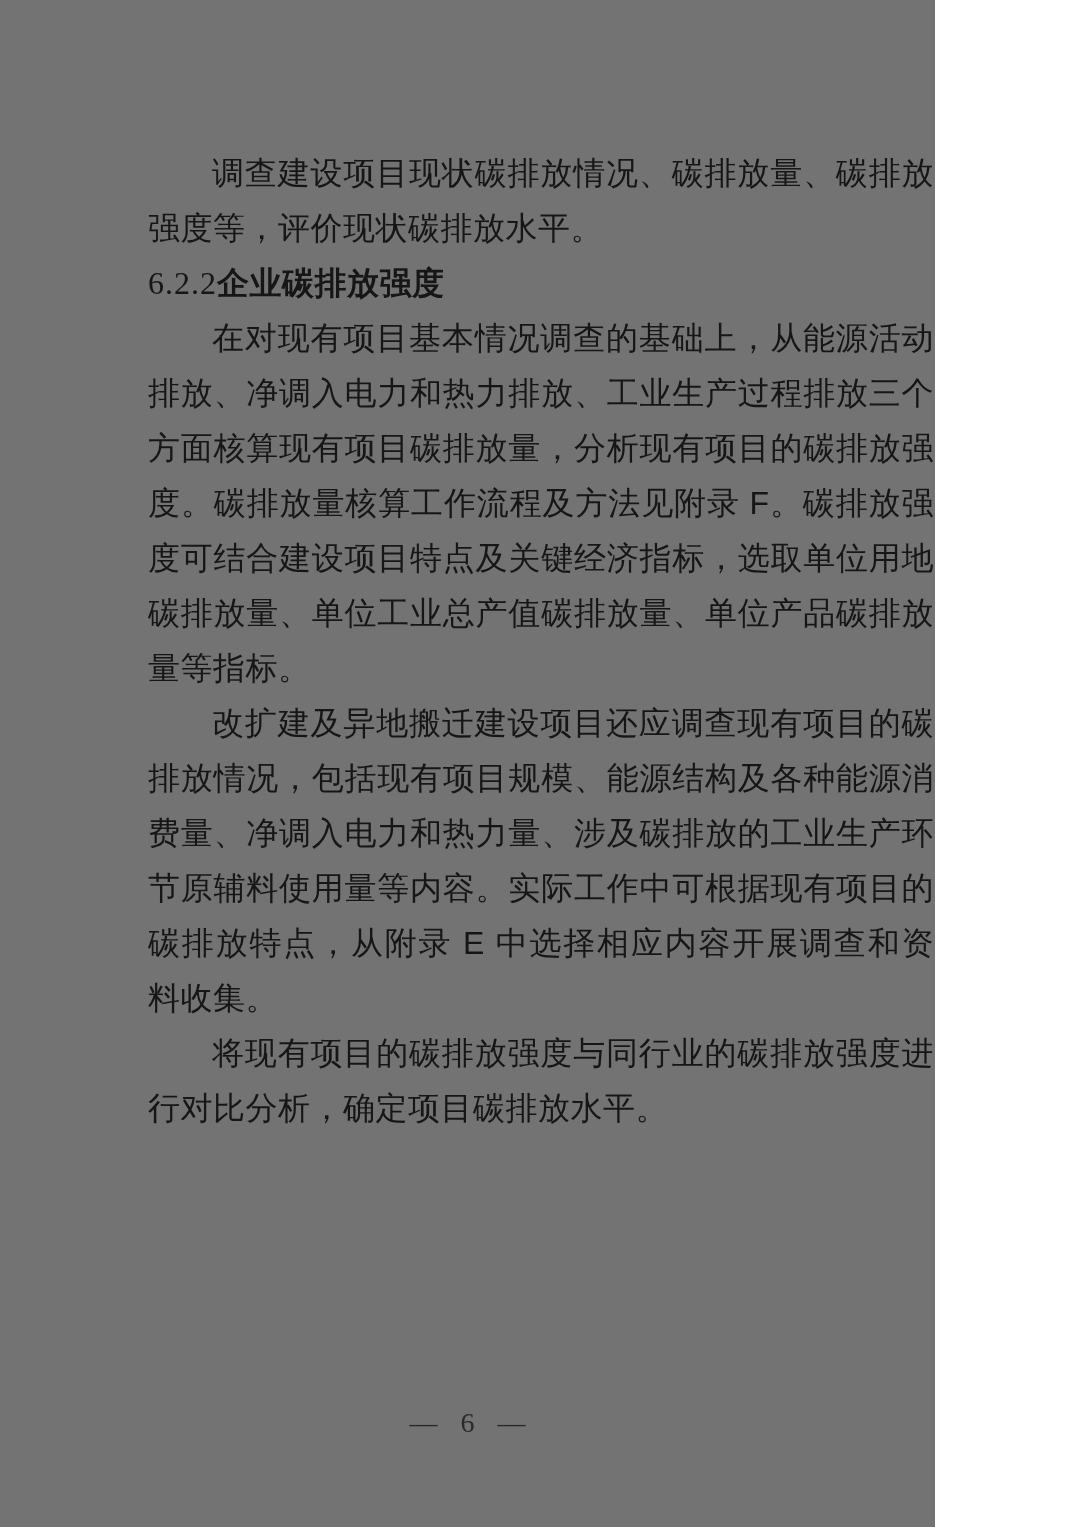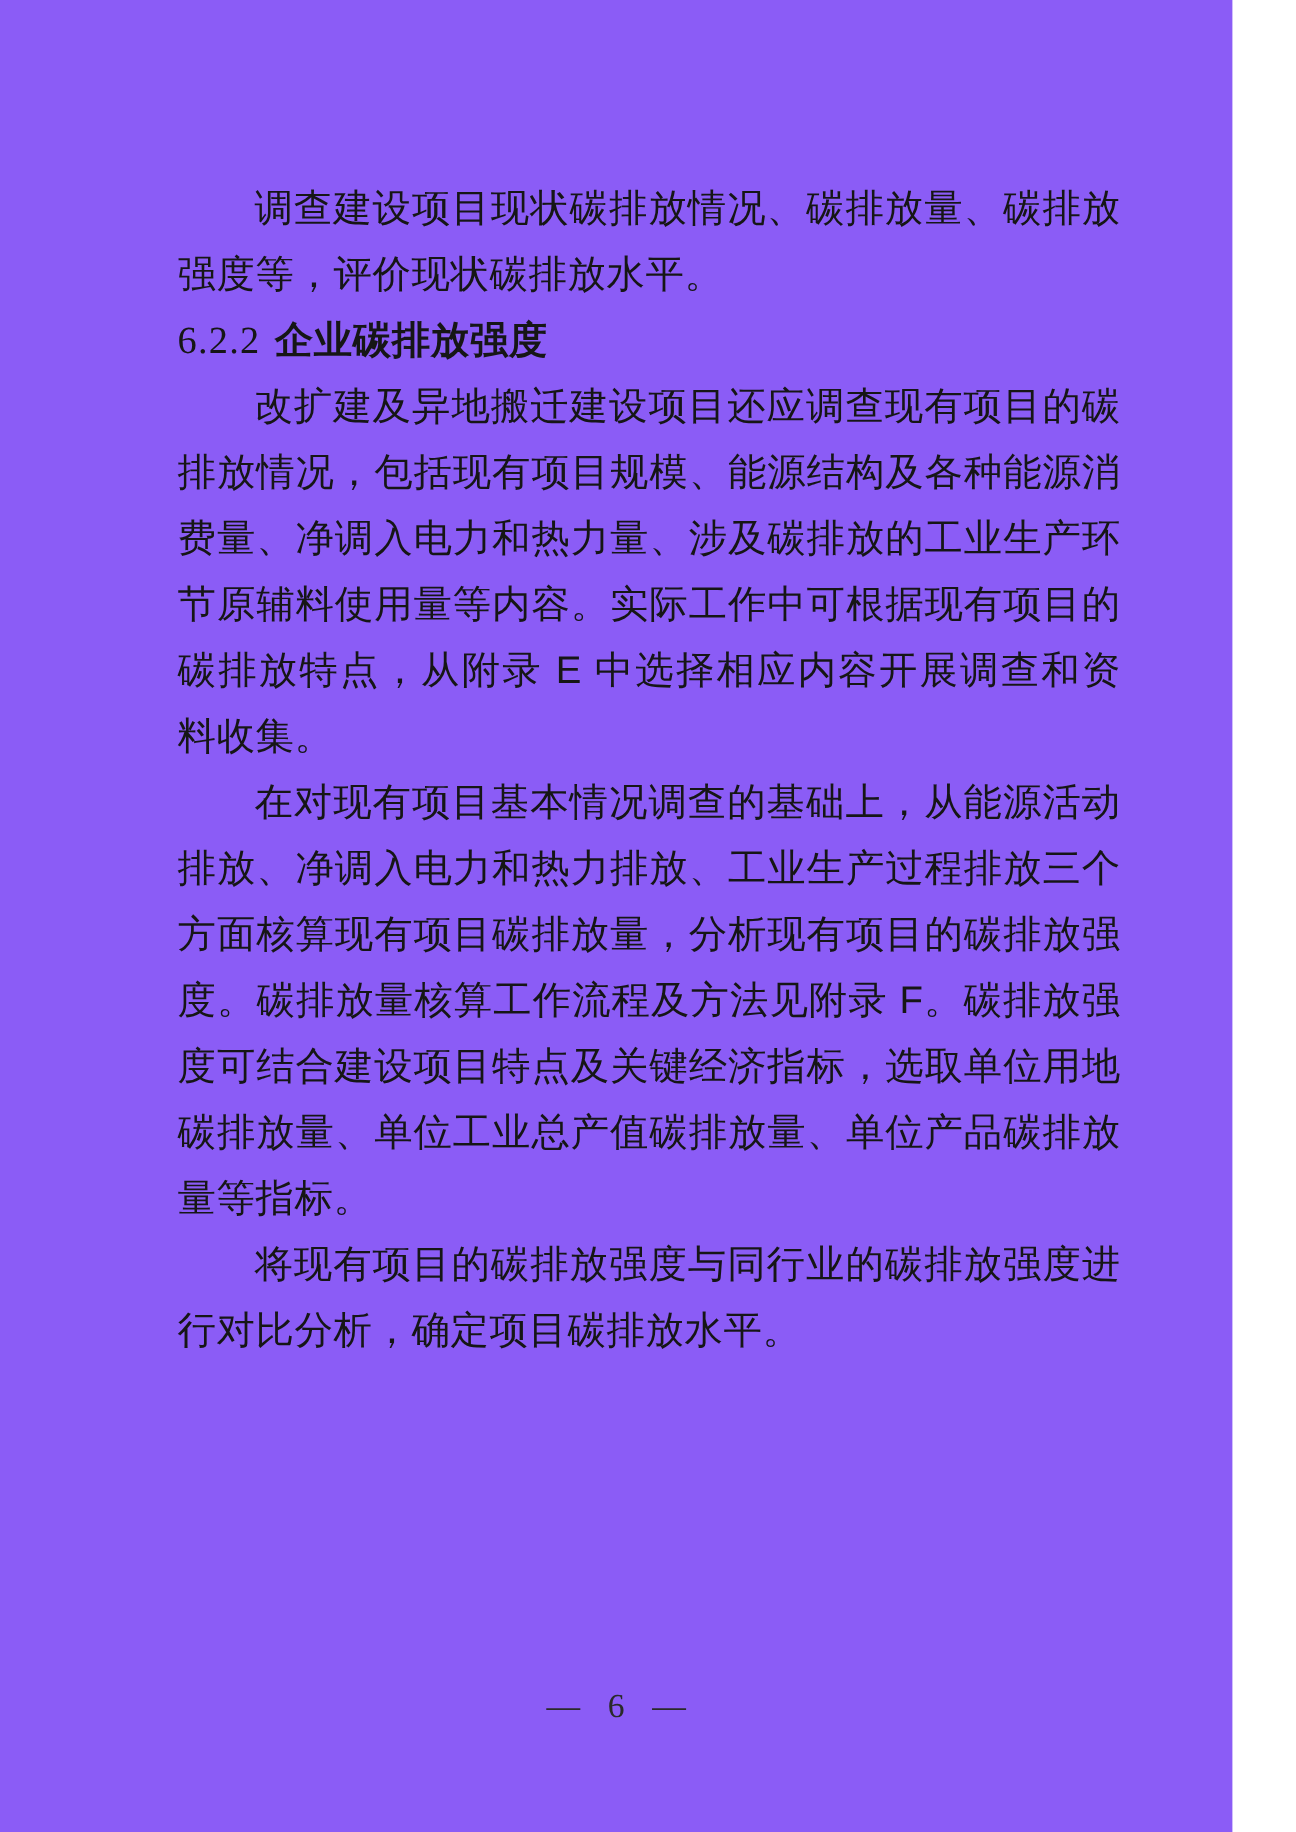--- a/index.html
+++ b/index.html
@@ -2,23 +2,23 @@
 <html lang="zh"><head>
 <meta charset="utf-8">
 <style>
   html, body {
     margin: 0;
     padding: 0;
     background: #ffffff;
   }
   .page {
     position: relative;
-    width: 1027px;
+    width: 935px;
     height: 1527px;
-    background: #8b5cf6;
+    background: #737373;
     color: #161616;
     font-family: "Liberation Sans", sans-serif;
     overflow: hidden;
     text-decoration: underline;
   }
   .content {
     position: absolute;
     left: 148px;
     top: 146px;
     width: 786px;
@@ -36,21 +36,20 @@
     margin: 0;
     font-size: 32px;
     line-height: 55px;
     font-weight: 700;
     text-indent: 0;
     letter-spacing: 0.5px;
   }
   .heading-number {
     font-family: "Liberation Serif", serif;
     font-weight: 400;
-    margin-right: 12px;
     letter-spacing: 1px;
   }
   .page-number {
     position: absolute;
     left: 0;
     bottom: 88px;
     width: 100%;
     text-align: center;
     font-family: "Liberation Serif", serif;
     font-size: 28px;
@@ -64,23 +63,23 @@
 <div class="page">
   <div class="content">
 
     <p class="para">调查建设项目现状碳排放情况、碳排放量、碳排放强度等，评价现状碳排放水平。</p>
 
     <h3 class="heading">
       <span class="heading-number">6.2.2</span><span>企业碳排放强度</span>
     </h3>
 
 
+    <p class="para">在对现有项目基本情况调查的基础上，从能源活动排放、净调入电力和热力排放、工业生产过程排放三个方面核算现有项目碳排放量，分析现有项目的碳排放强度。碳排放量核算工作流程及方法见附录 F。碳排放强度可结合建设项目特点及关键经济指标，选取单位用地碳排放量、单位工业总产值碳排放量、单位产品碳排放量等指标。</p>
+
     <p class="para">改扩建及异地搬迁建设项目还应调查现有项目的碳排放情况，包括现有项目规模、能源结构及各种能源消费量、净调入电力和热力量、涉及碳排放的工业生产环节原辅料使用量等内容。实际工作中可根据现有项目的碳排放特点，从附录 E 中选择相应内容开展调查和资料收集。</p>
-
-    <p class="para">在对现有项目基本情况调查的基础上，从能源活动排放、净调入电力和热力排放、工业生产过程排放三个方面核算现有项目碳排放量，分析现有项目的碳排放强度。碳排放量核算工作流程及方法见附录 F。碳排放强度可结合建设项目特点及关键经济指标，选取单位用地碳排放量、单位工业总产值碳排放量、单位产品碳排放量等指标。</p>
 
 
     <p class="para">将现有项目的碳排放强度与同行业的碳排放强度进行对比分析，确定项目碳排放水平。</p>
 
   </div>
 
   <div class="page-number">— 6 —</div>
 </div>
 
 </body></html>

